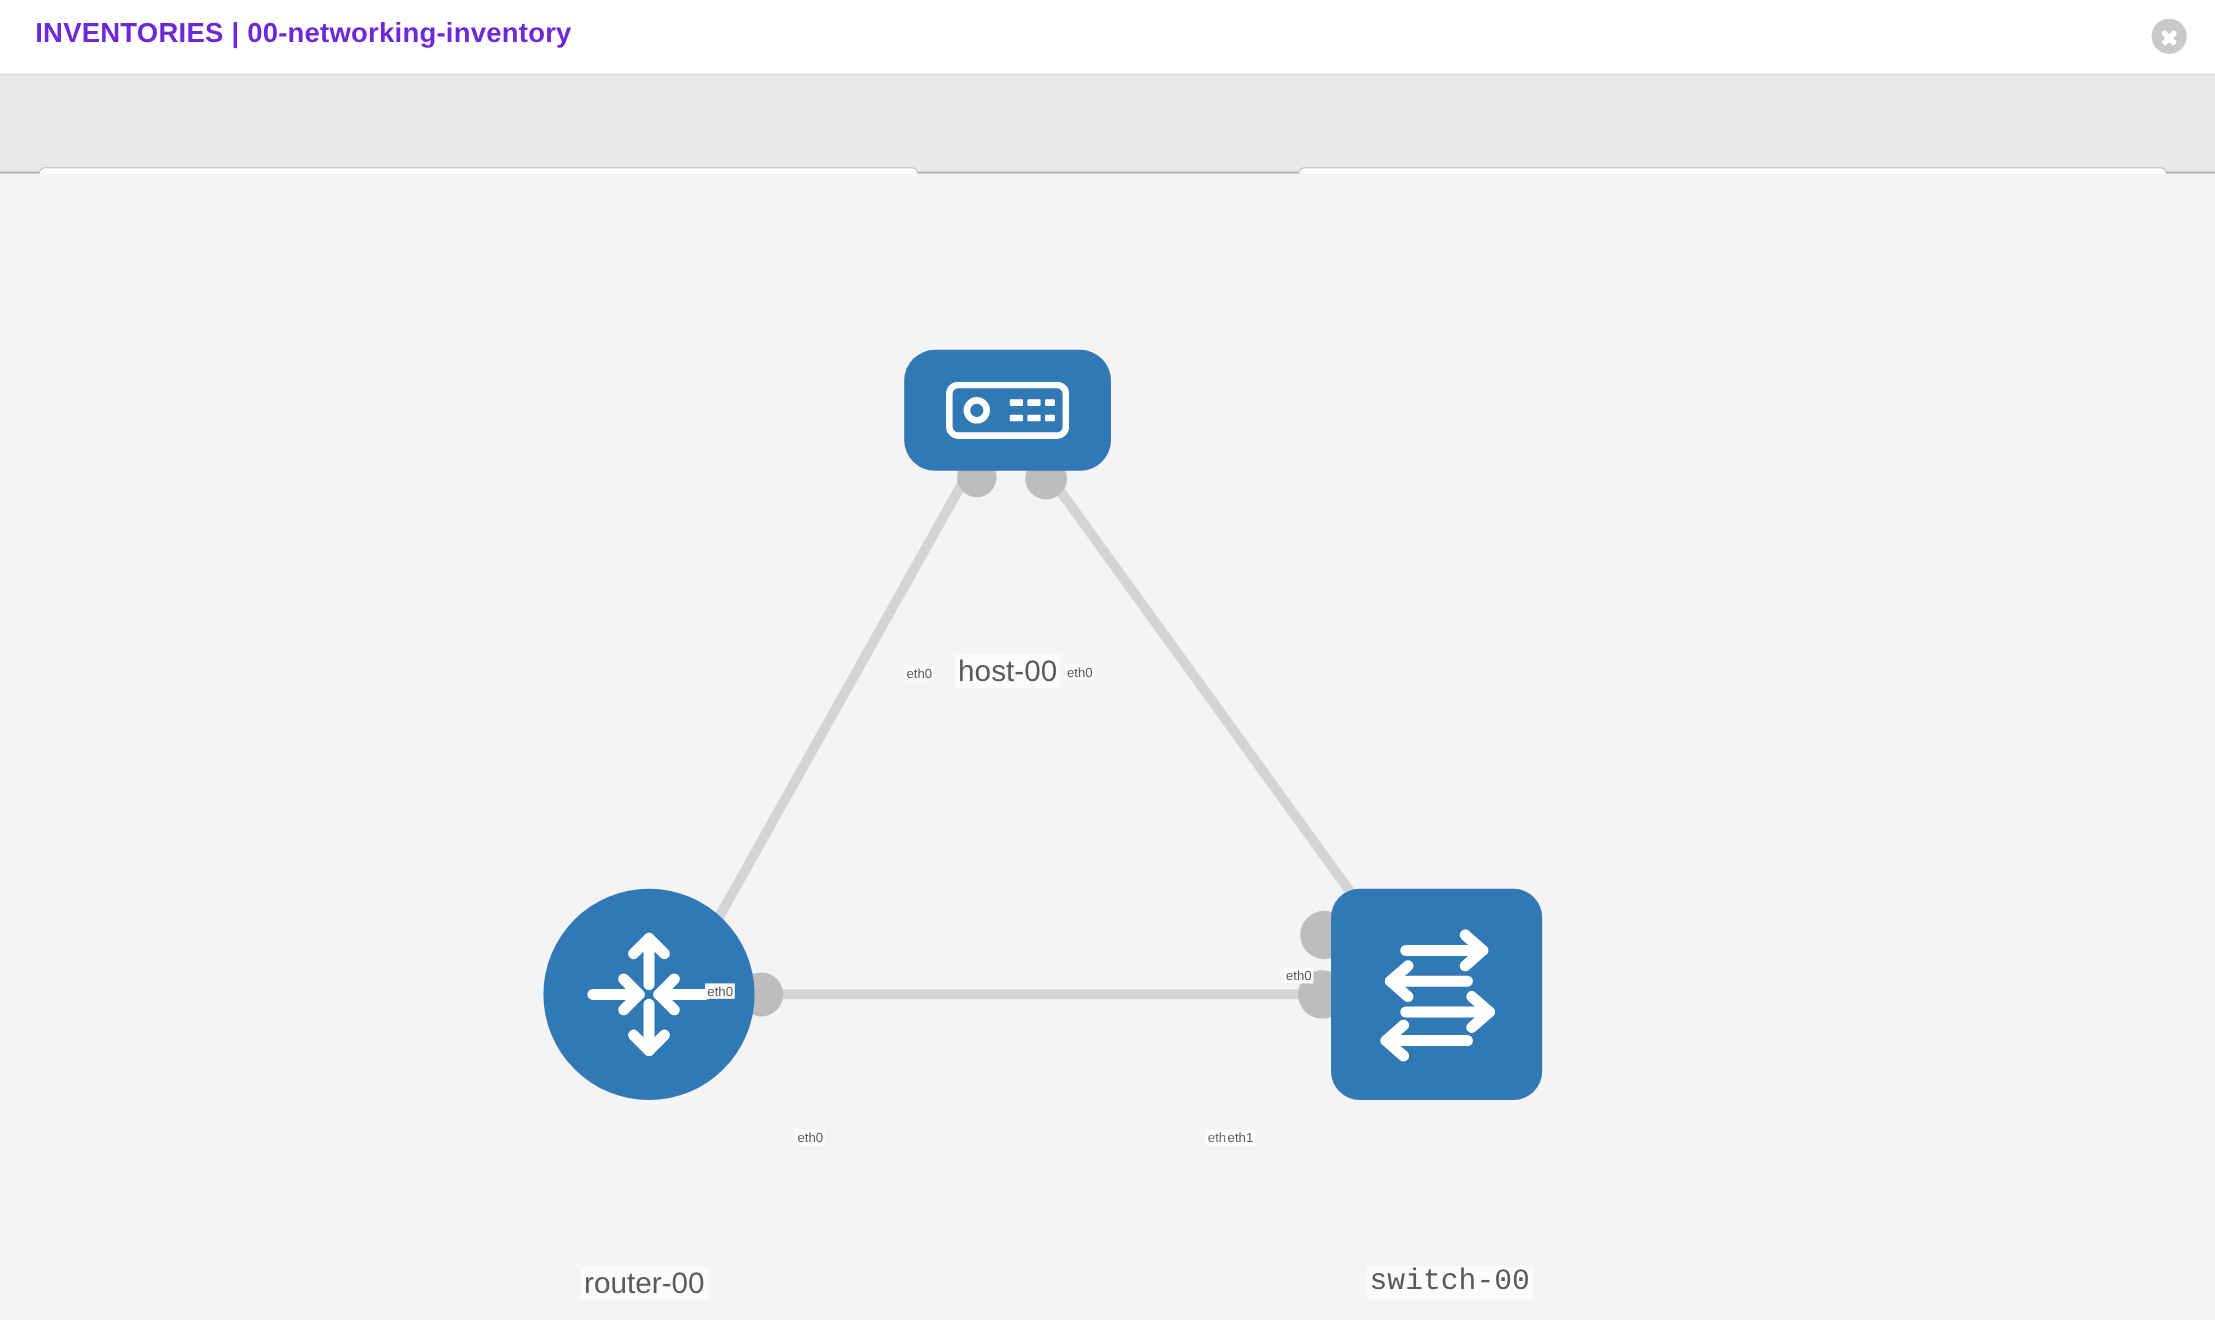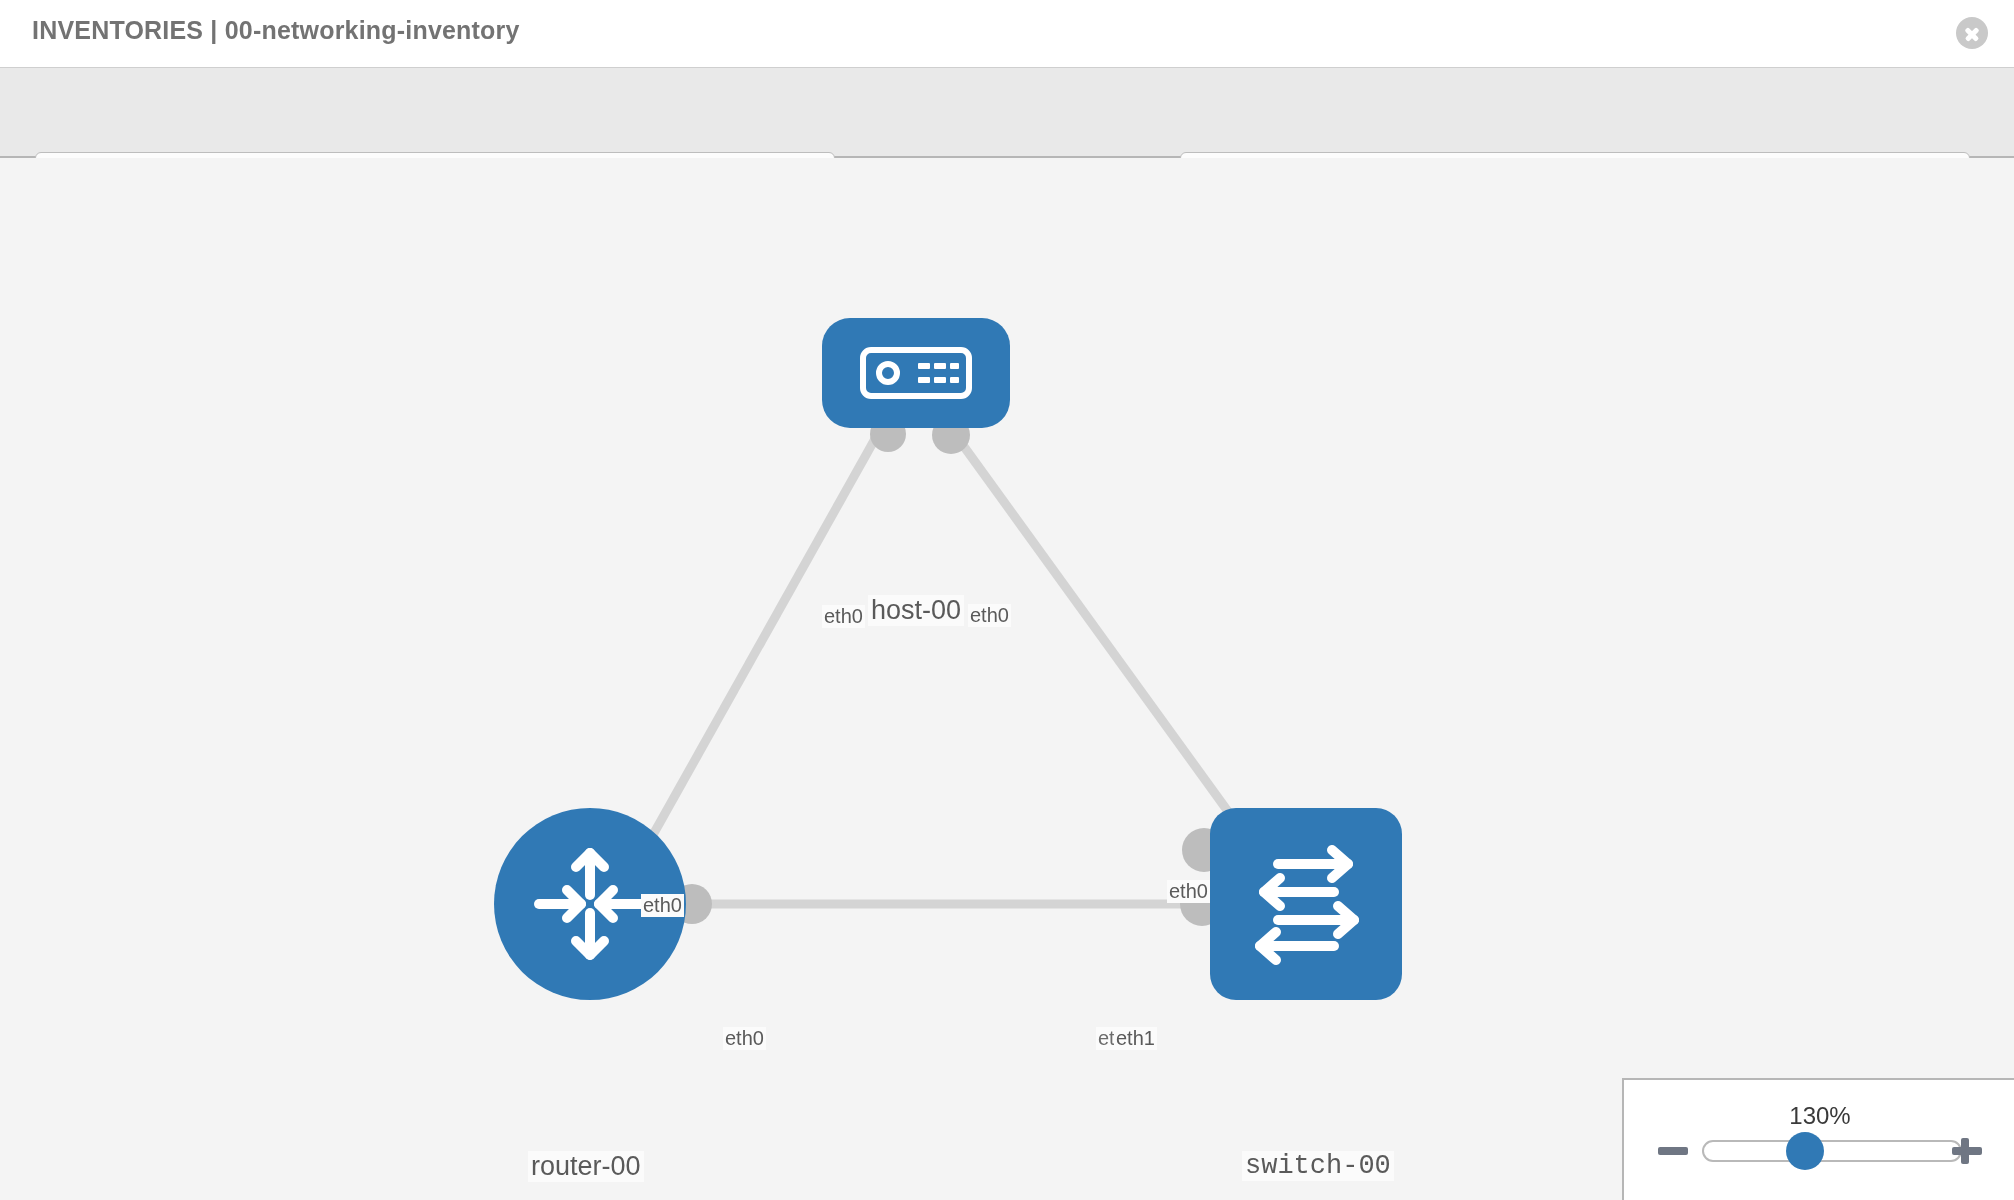--- a/index.html
+++ b/index.html
@@ -24,21 +24,21 @@
     width: 2014px; height: 68px;
     background: #ffffff;
     border-bottom: 1px solid #cfcfcf;
     box-sizing: border-box;
   }
   .header-title {
     position: absolute;
     left: 32px; top: 16px;
     font-size: 25px;
     font-weight: bold;
-    color: #737373;
+    color: #6d28d9;
     letter-spacing: 0.2px;
     white-space: nowrap;
   }
   .close-btn {
     position: absolute;
     right: 26px; top: 17px;
     width: 32px; height: 32px;
     border-radius: 50%;
     background: #c9c9c9;
     cursor: pointer;
@@ -157,21 +157,21 @@
     padding: 0 3px;
     white-space: nowrap;
     text-align: left;
   }
   #label-host   { left: 868px; top: 437px; }
   #label-router { left: 528px; top: 993px; }
   #label-switch { left: 1242px; top: 993px; font-family: Liberation Mono, monospace; }
 
   .iface-label {
     position: absolute;
-    font-size: 20px;
+    font-size: 12px;
     color: #5a5a5a;
     background: #fbfbfb;
     padding: 0 2px;
     white-space: nowrap;
   }
   #iface-host-left   { left: 822px; top: 447px; }
   #iface-host-right  { left: 968px; top: 446px; }
   #iface-router-up   { left: 641px; top: 736px; }
   #iface-switch-up   { left: 1167px; top: 722px; }
   #iface-router-right{ left: 723px; top: 869px; }
@@ -359,21 +359,14 @@
 
     <div class="iface-label" id="iface-host-left">eth0</div>
     <div class="iface-label" id="iface-host-right">eth0</div>
     <div class="iface-label" id="iface-router-up">eth0</div>
     <div class="iface-label" id="iface-switch-up">eth0</div>
     <div class="iface-label" id="iface-router-right">eth0</div>
     <div class="iface-label" id="iface-switch-left-a">eth0</div>
     <div class="iface-label" id="iface-switch-left-b">eth1</div>
   </div>
 
-  <div class="zoom-panel">
-    <div class="zoom-value">130%</div>
-    <div class="zoom-minus"></div>
-    <div class="zoom-track"></div>
-    <div class="zoom-thumb"></div>
-    <div class="zoom-plus"></div>
-  </div>
 
 </div>
 
 </body></html>

